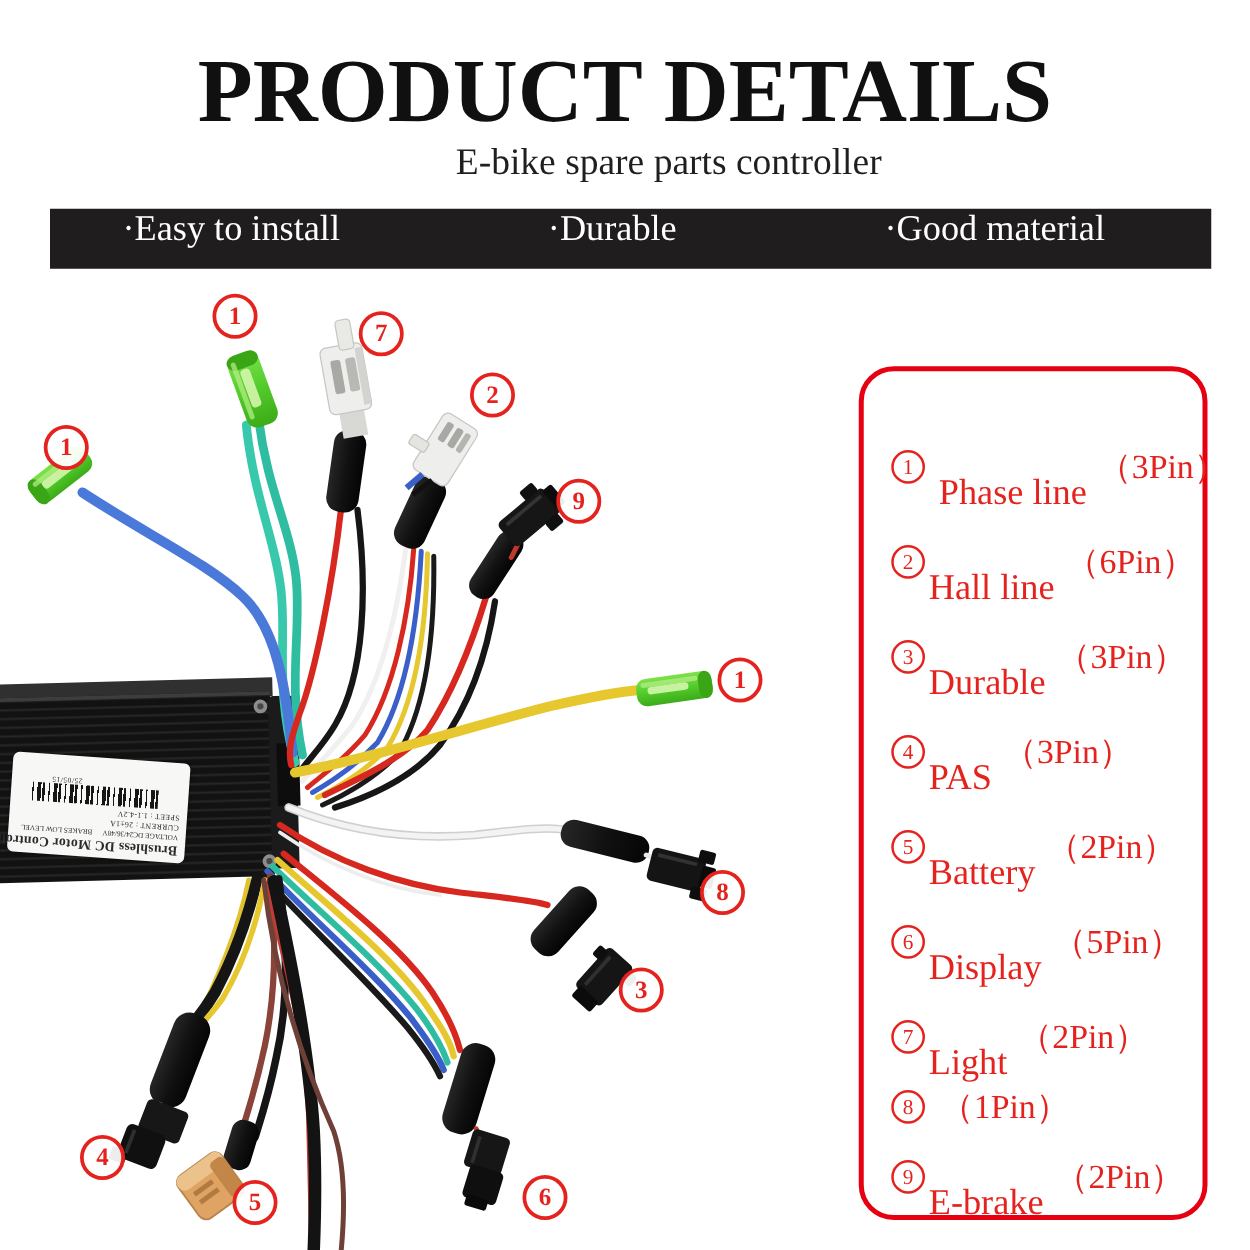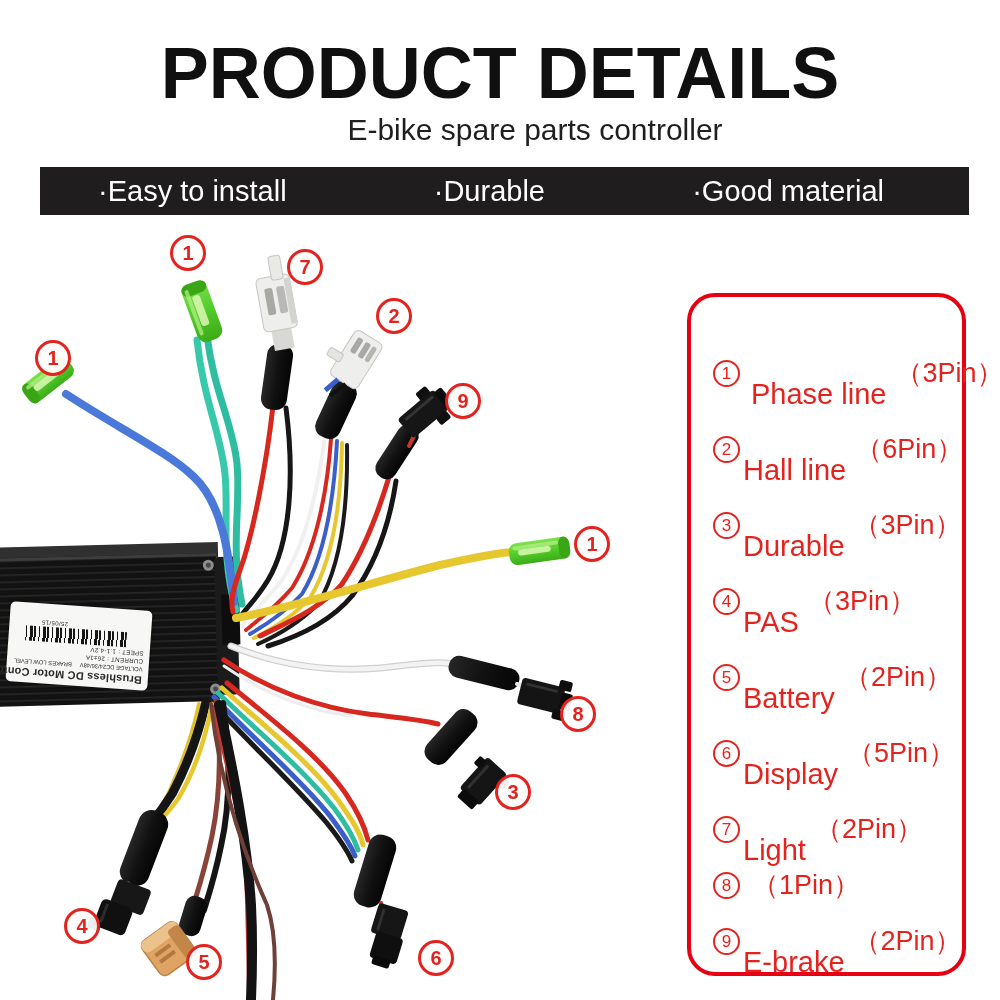--- a/index.html
+++ b/index.html
@@ -1,24 +1,24 @@
 <!DOCTYPE html>
 <html><head>
 <meta charset="utf-8">
 <style>
   html,body{margin:0;padding:0;background:#ffffff;}
   .stage{position:relative;width:1000px;height:1000px;background:#ffffff;overflow:hidden;
-         font-family:Liberation Sans, sans-serif;}
+         font-family:Liberation Serif, serif;}
   
   .page-title{position:absolute;top:32px;left:0;width:1000px;text-align:center;
       font-size:72px;font-weight:700;color:#101010;letter-spacing:0px;margin:0;}
   .subtitle{position:absolute;top:113px;left:0;width:1000px;text-align:center;
       font-size:30px;font-weight:400;color:#1f1f1f;padding-left:35px;}
   .features-bar{position:absolute;top:167px;left:40px;width:929px;height:48px;
-      background:#201d1e;display:flex;align-items:center;justify-content:space-between;
+      background:#201d1e;display:flex;justify-content:space-between;
       padding:0 85px 0 58px;box-sizing:border-box;}
   .feature{color:#ffffff;font-size:29px;font-weight:500;white-space:nowrap;}
   
   .photo-svg{position:absolute;left:0;top:0;width:1000px;height:1000px;}
   
   .ctrl-label{position:absolute;left:8px;top:606px;width:142px;height:80px;
       background:#f7f7f5;border-radius:5px;box-shadow:0 0 3px rgba(0,0,0,.45);
       transform:rotate(184deg);padding:4px 6px;box-sizing:border-box;color:#2b2b2b;
       display:flex;flex-direction:column;}
   .lbl-title{font-size:11px;font-weight:700;white-space:nowrap;letter-spacing:.2px;}

